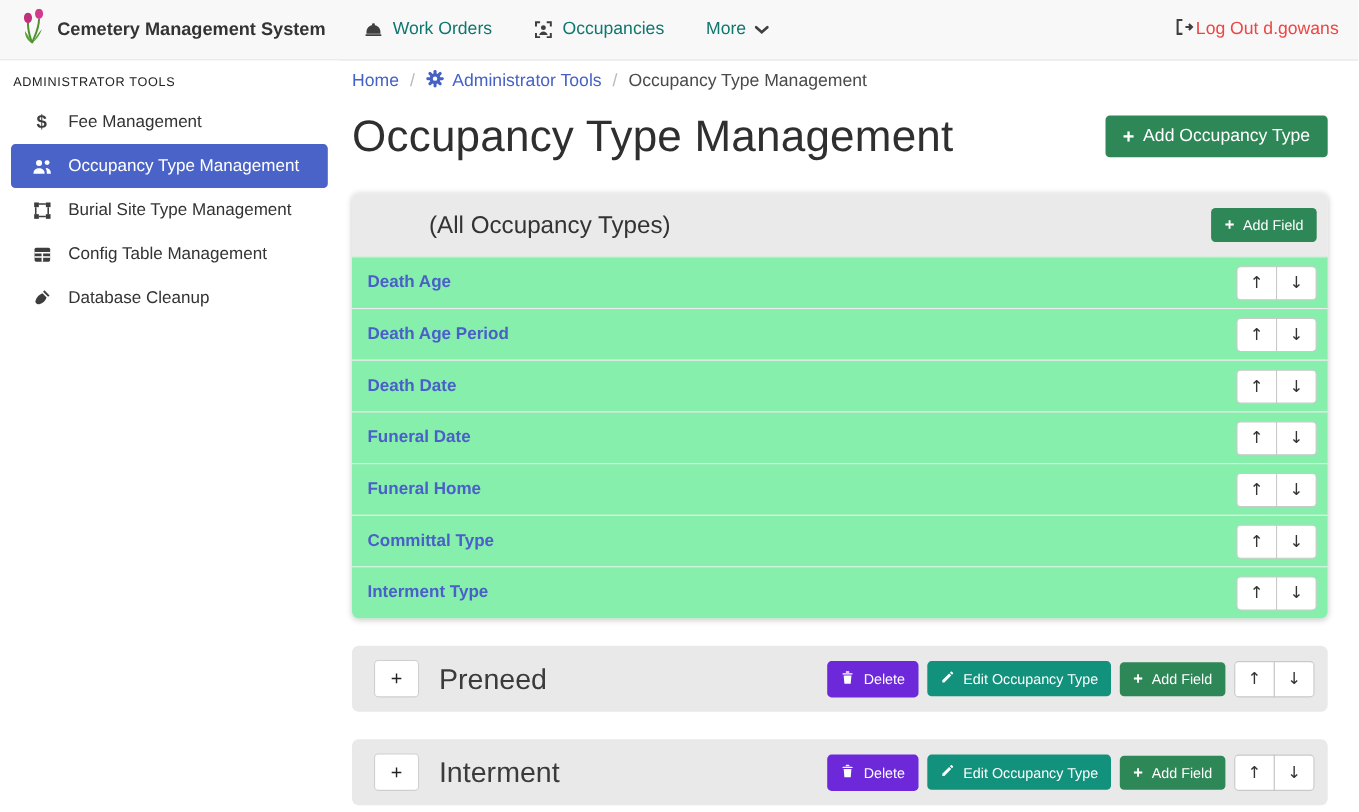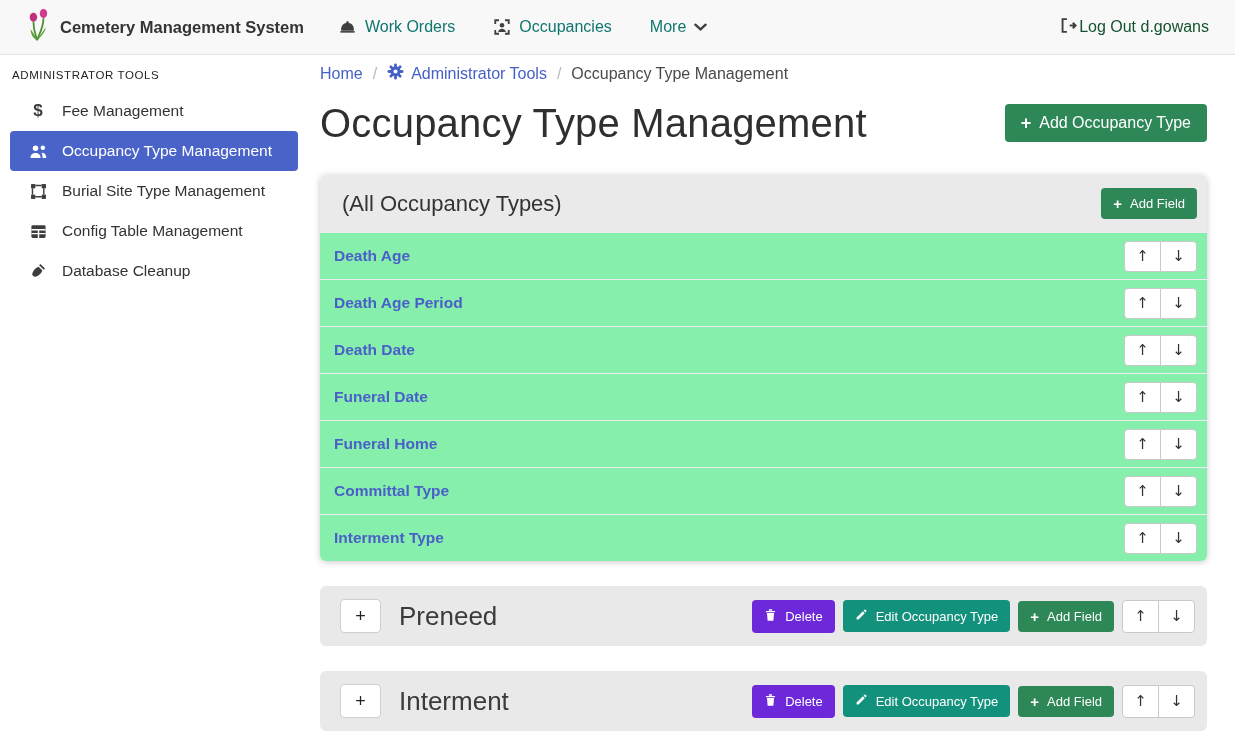--- a/index.html
+++ b/index.html
@@ -1,28 +1,28 @@
 <!DOCTYPE html>
 <html><head>
 <meta charset="utf-8">
 <style>
   * { margin:0; padding:0; box-sizing:border-box; }
   html,body { width:1235px; height:738px; overflow:hidden; background:#fff;
     font-family:"Liberation Sans","DejaVu Sans",sans-serif; color:#333; }
 
   
   .navbar { height:55px; background:#f8f8f8; border-bottom:1px solid #e4e4e4;
-    display:flex; align-items:center; padding:0 26px; }
+    display:flex; align-items:center; padding:0 18px; }
   .brand { display:flex; align-items:center; gap:10px; cursor:pointer; }
   .brand-title { font-size:16.5px; font-weight:bold; color:#333; }
   .nav-links { display:flex; align-items:center; gap:38px; margin-left:34px; }
   .nav-item { display:flex; align-items:center; gap:8px; font-size:16px; color:#0f766e; cursor:pointer; }
   .nav-item svg { display:block; }
   .nav-right { margin-left:auto; display:flex; align-items:center; gap:1px;
-    font-size:16px; color:#14532d; cursor:pointer;justify-content:center; }
+    font-size:16px; color:#ef4444; cursor:pointer;justify-content:center; }
 
   
   .sidebar { position:absolute; top:55px; left:0; width:310px; bottom:0; background:#fff; }
   .sidebar-header { font-size:11.5px; letter-spacing:.6px; color:#222; padding:14px 12px 10px 12px; }
   .side-item { display:flex; align-items:center; gap:14px; height:40px; margin:0 12px 0 10px;
     padding-left:18px; font-size:15.5px; color:#333; border-radius:4px; cursor:pointer; }
   .side-item .ico { width:20px; display:flex; justify-content:center; align-items:center; color:#3d3d3d; }
   .side-item.active { background:#4a63c8; color:#fff; }
   .side-item.active .ico { color:#fff; }
   .dollar-glyph { font-size:17px; font-weight:bold; }
@@ -47,21 +47,21 @@
   .btn-lg { font-size:16px; padding:10px 16px; margin-top:6px; }
   .btn-sm { font-size:13px; padding:8px 12px; }
   .plus-glyph { font-weight:bold; font-size:15px; line-height:1; }
   .btn-lg .plus-glyph { font-size:18px; }
 
   
   .card { margin-top:27px; border-radius:6px; background:#fff;
     box-shadow:0 1px 6px rgba(0,0,0,.22); }
   .card-header { background:#eaeaea; border-radius:6px 6px 0 0; height:57px;
     display:flex; align-items:center; justify-content:space-between; padding:0 10px 0 22px; }
-  .card-title { font-size:22px; color:#333; }
+  .card-title { font-size:22px; color:#333;margin-left:48px; }
   .field-row { height:47px; display:flex; align-items:center; justify-content:space-between;
     padding:0 10px 0 14px; border-top:1px solid #ececec; background:#86efac; }
   .field-row:first-of-type { border-top:none; }
   .card .field-row:last-child { border-radius:0 0 6px 6px; }
   .field-link { color:#4a5fc8; font-weight:bold; font-size:15.5px; text-decoration:none; cursor:pointer; }
 
   .arrow-group { display:flex; }
   .arrow-btn { width:37px; height:31px; background:#fff; border:1px solid #c9c9c9;
     color:#333; font-size:15px; cursor:pointer; display:flex; align-items:center; justify-content:center;
     font-family:"DejaVu Sans",sans-serif; }

